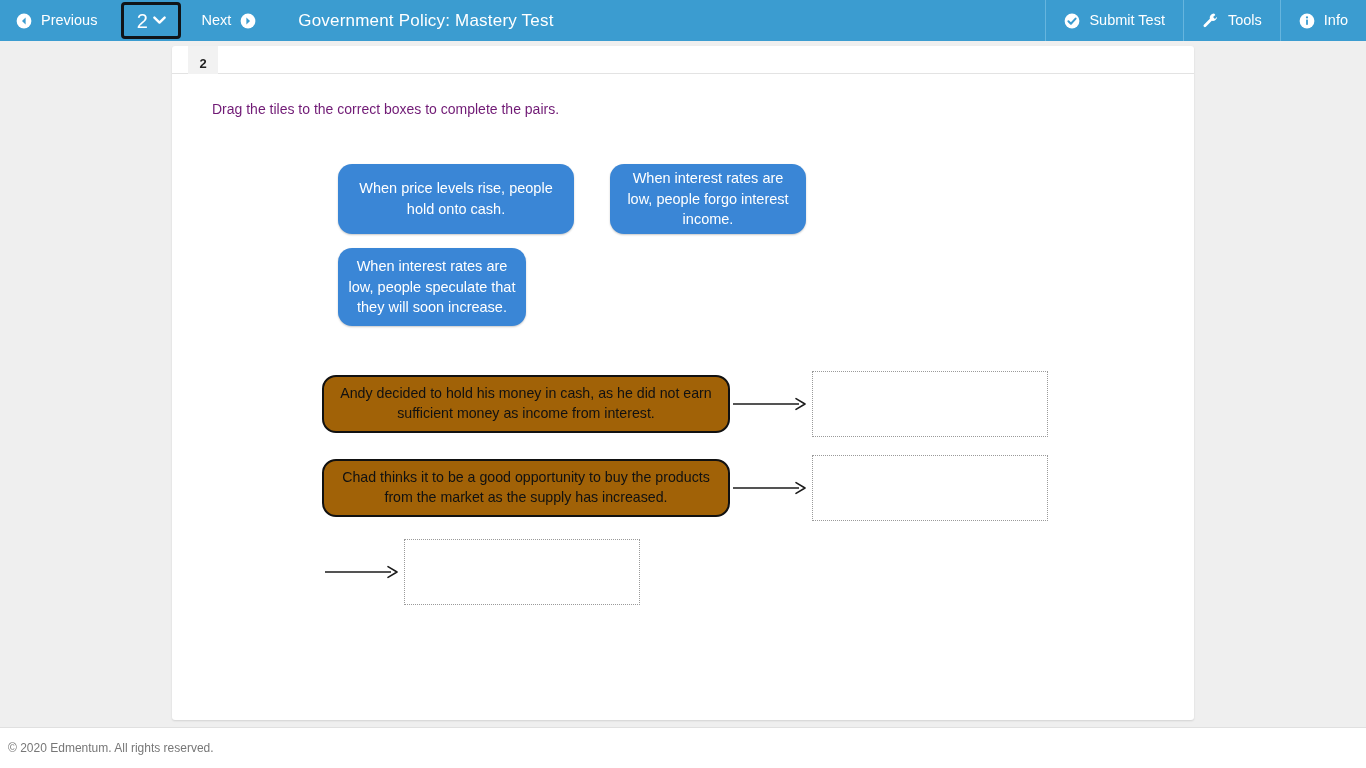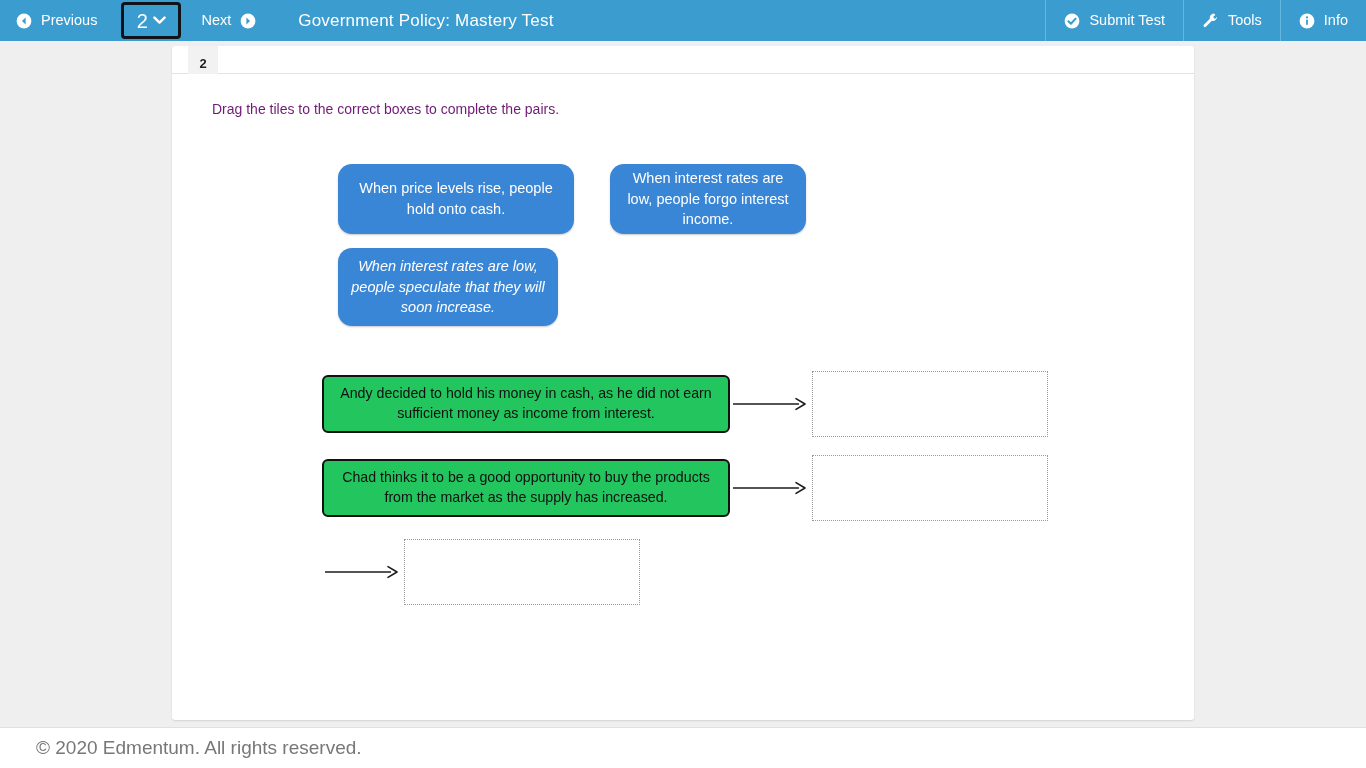--- a/index.html
+++ b/index.html
@@ -102,31 +102,31 @@
     text-align: center;
     display: flex; align-items: center; justify-content: center;
     padding: 8px 10px;
     cursor: move;
     box-shadow: 0 1px 2px rgba(0,0,0,.22);
     user-select: none;
   }
   .tile.t1 { width: 236px; height: 70px; }
   .tile.t2 { width: 196px; height: 70px; }
   .tile.t3 { width: 236px; height: 78px; }
-  .tile.t4 { width: 220px; height: 78px; font-style: italic; }
+  .tile.t4 { width: 188px; height: 78px; }
 
   
   .matches { margin-top: 36px; margin-left: 110px; }
   .mrow { display: flex; align-items: center; height: 84px; }
   .mrow + .mrow { margin-top: 0; }
   .prompt {
     width: 408px; min-height: 58px;
     border: 2.5px solid #111111;
-    border-radius: 6px;
-    background: #22c55e;
+    border-radius: 14px;
+    background: #a16207;
     display: flex; align-items: center; justify-content: center;
     text-align: center;
     font-size: 14.2px; color: #111111; line-height: 1.38;
     padding: 6px 10px;
   }
   .connector {
     width: 82px; height: 20px;
     display: flex; align-items: center; justify-content: center;
     flex: none;
   }
@@ -139,22 +139,22 @@
 
   
   .footer {
     position: absolute; left: 0; top: 727px;
     width: 1366px; height: 41px;
     background: #ffffff;
     border-top: 1px solid #e0e0e0;
     display: flex; align-items: center;
   }
   .footer .copy {
-    padding-left: 36px;
-    font-size: 19px; color: #777777;
+    padding-left: 8px;
+    font-size: 12px; color: #777777;
   }
 </style>
 </head>
 <body>
 
 <div class="topbar">
 
   <button class="nav-btn">
     <span>
       <svg class="icon-svg" width="16" height="16" viewBox="0 0 16 16">

